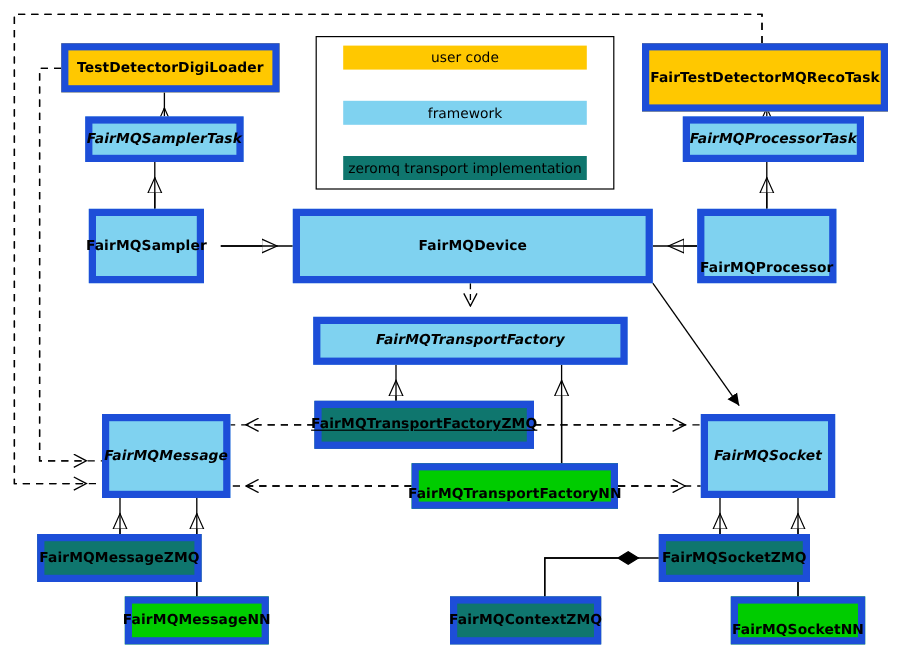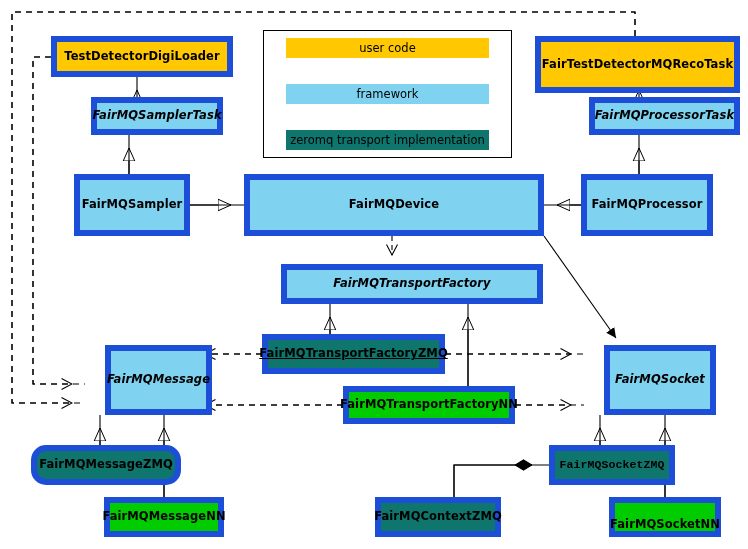--- a/index.html
+++ b/index.html
@@ -4,21 +4,21 @@
 <style>
   html,body{margin:0;padding:0;background:#ffffff;}
   body{width:748px;height:549px;overflow:hidden;
        font-family:"DejaVu Sans","Liberation Sans",sans-serif;}
   #canvas{position:relative;width:748px;height:549px;}
   #edges{position:absolute;left:0;top:0;width:748px;height:549px;}
   .node{position:absolute;box-sizing:border-box;border:6px solid #1d4ed8;
         display:flex;align-items:center;justify-content:center;
         text-align:center;font-size:11.5px;font-weight:bold;color:#000;
         letter-spacing:.1px;line-height:1.15;}
-  .abstract{font-style:italic;margin-left:20px;}
+  .abstract{font-style:italic;}
   .user{background:#FFC800;}
   .fw{background:#7FD2F0;}
   .zmq{background:#0f766e;}
   .nn{background:#00CC00;}
   #legend{position:absolute;left:263px;top:30px;width:249px;height:128px;
           border:1px solid #000;background:#fff;box-sizing:border-box;
           padding:7px 22px;display:flex;flex-direction:column;
           justify-content:space-between;}
   .legend-row{height:20px;display:flex;align-items:center;justify-content:center;
               font-size:11.5px;font-weight:normal;color:#000;}
@@ -121,51 +121,51 @@
       </div>
       <div class="node user" style="left: 535px; top: 36px; width: 205px; height: 57px;">
         <span>FairTestDetectorMQRecoTask</span>
       </div>
       <div class="node fw abstract" style="left: 71px; top: 97px; width: 132px; height: 38px;">
         <span>FairMQSamplerTask</span>
       </div>
       <div class="node fw abstract" style="left: 569px; top: 97px; width: 151px; height: 38px;">
         <span>FairMQProcessorTask</span>
       </div>
-      <div class="node fw" style="left: 74px; top: 174px; width: 116px; height: 62px;">
+      <div class="node fw" style="left: 74px; top: 174px; width: 96px; height: 62px;">
         <span>FairMQSampler</span>
       </div>
       <div class="node fw" style="left: 244px; top: 174px; width: 300px; height: 62px;">
         <span>FairMQDevice</span>
       </div>
-      <div class="node fw" style="left: 581px; top: 174px; width: 132px; height: 62px;">
+      <div class="node fw" style="left: 581px; top: 174px; width: 116px; height: 62px; align-items: flex-end;">
         <span>FairMQProcessor</span>
       </div>
       <div class="node fw abstract" style="left: 261px; top: 264px; width: 262px; height: 40px;">
         <span>FairMQTransportFactory</span>
       </div>
       <div class="node zmq" style="left: 262px; top: 334px; width: 183px; height: 40px; text-decoration: underline;">
         <span>FairMQTransportFactoryZMQ</span>
       </div>
-      <div class="node nn" style="left: 343px; top: 386px; width: 172px; height: 38px;">
+      <div class="node nn" style="left: 343px; top: 386px; width: 172px; height: 38px; align-items: flex-end;">
         <span>FairMQTransportFactoryNN</span>
       </div>
       <div class="node fw abstract" style="left: 85px; top: 345px; width: 107px; height: 70px;">
         <span>FairMQMessage</span>
       </div>
       <div class="node fw abstract" style="left: 584px; top: 345px; width: 112px; height: 70px;">
         <span>FairMQSocket</span>
       </div>
-      <div class="node zmq" style="left: 31px; top: 445px; width: 150px; height: 40px; border-radius: 15px;">
+      <div class="node zmq" style="left: 31px; top: 445px; width: 137px; height: 40px;">
         <span>FairMQMessageZMQ</span>
       </div>
       <div class="node nn" style="left: 104px; top: 497px; width: 120px; height: 40px;">
         <span>FairMQMessageNN</span>
       </div>
-      <div class="node zmq" style="left: 549px; top: 445px; width: 126px; height: 40px; font-family: Liberation Mono, monospace;">
+      <div class="node zmq" style="left: 549px; top: 445px; width: 126px; height: 40px;">
         <span>FairMQSocketZMQ</span>
       </div>
       <div class="node nn" style="left: 609px; top: 497px; width: 112px; height: 40px; align-items: flex-end;">
         <span>FairMQSocketNN</span>
       </div>
       <div class="node zmq" style="left: 375px; top: 497px; width: 126px; height: 40px;">
         <span>FairMQContextZMQ</span>
       </div>
     </div>
 </div>

